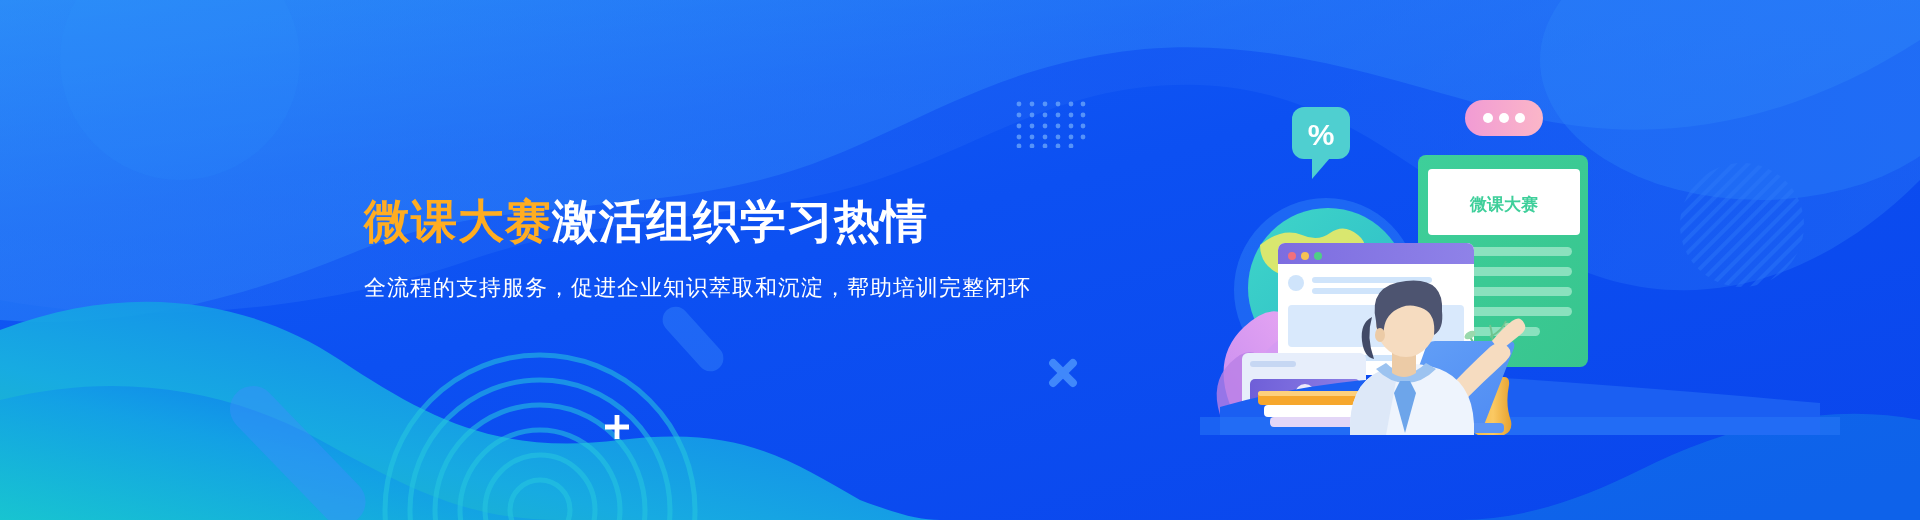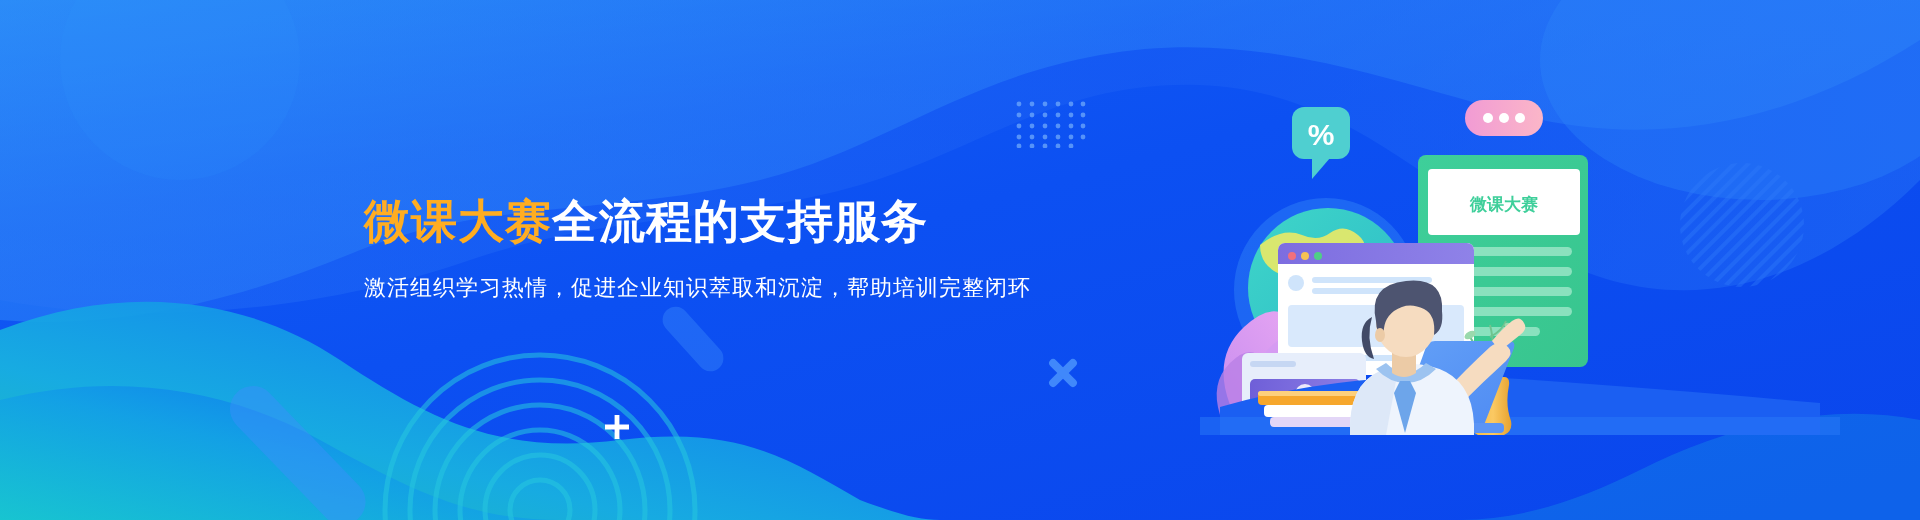--- a/index.html
+++ b/index.html
@@ -153,22 +153,22 @@
   </svg>
 
   <svg class="mark cross-mark" viewBox="0 0 42 42">
     <g fill="#4a93fd" opacity="0.85">
       <rect x="17" y="3" width="8" height="36" rx="4" transform="rotate(45 21 21)"></rect>
       <rect x="17" y="3" width="8" height="36" rx="4" transform="rotate(-45 21 21)"></rect>
     </g>
   </svg>
 
   <div class="text-block">
-    <div class="headline"><span class="accent">微课大赛</span><span>全流程的支持服务</span></div>
-    <div class="subtitle">激活组织学习热情，促进企业知识萃取和沉淀，帮助培训完整闭环</div>
+    <div class="headline"><span class="accent">微课大赛</span><span>激活组织学习热情</span></div>
+    <div class="subtitle">全流程的支持服务，促进企业知识萃取和沉淀，帮助培训完整闭环</div>
   </div>
 
   <div class="illus">
     <svg viewBox="0 0 640 340">
       <defs>
         <linearGradient id="globeG" x1="0" y1="0" x2="1" y2="1">
           <stop offset="0%" stop-color="#3fd6c8"></stop>
           <stop offset="100%" stop-color="#2bb8c9"></stop>
         </linearGradient>
         <linearGradient id="leafG" x1="0" y1="1" x2="1" y2="0">

